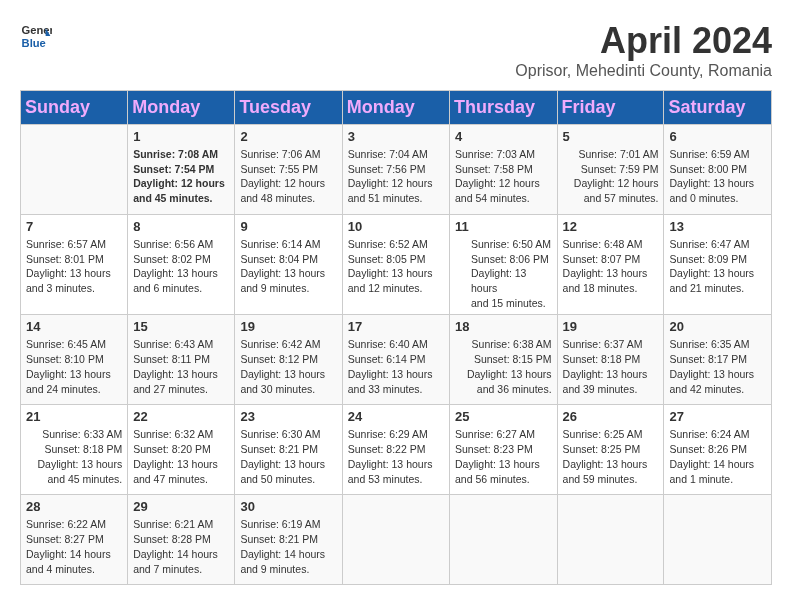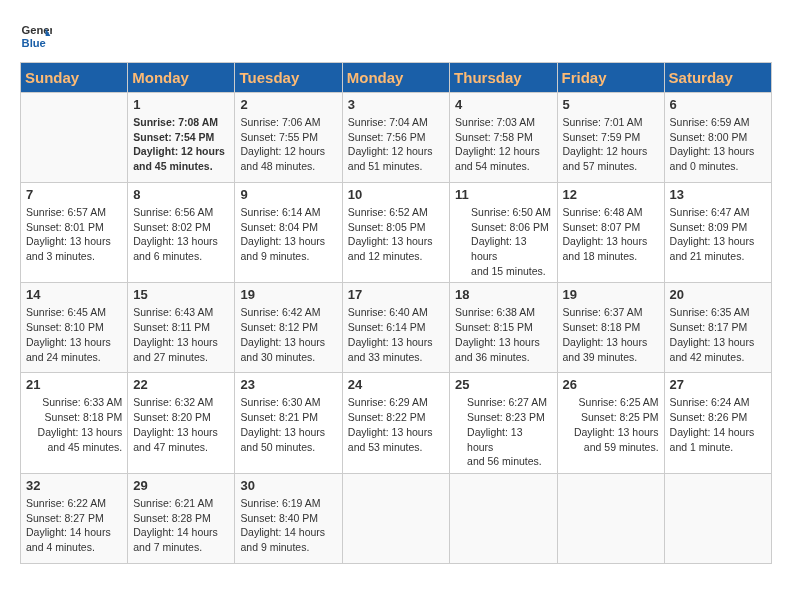--- a/index.html
+++ b/index.html
@@ -37,24 +37,24 @@
       font-size: 16px;
       color: #555;
     }
     table {
       width: 100%;
       border-collapse: collapse;
       font-size: 11px;
     }
     thead tr th {
       background-color: #1a5fa8;
-      color: #fdba74;
+      color: #f0abfc;
       padding: 6px 4px;
       text-align: left;
-      font-size: 15px;
+      font-size: 18px;
       border: 1px solid #ccc;
     }
     tbody tr td {
       border: 1px solid #ccc;
       vertical-align: top;
       padding: 4px 5px;
       height: 90px;
       width: 108px;
     }
     .day-number {
@@ -82,20 +82,24 @@
 </head>
 <body>
 
 <div class="header-area">
   <div class="logo">
     <svg class="logo-icon" viewBox="0 0 40 40">
       <text x="2" y="18" font-size="14" font-weight="bold" fill="#333">General</text>
       <text x="2" y="34" font-size="14" font-weight="bold" fill="#1a5fa8">Blue</text>
       <polygon points="32,10 38,20 32,20" fill="#1a5fa8"></polygon>
     </svg>
+  </div>
+  <div class="title-area">
+    <div class="month-title">April 2024</div>
+    <div class="subtitle">Oprisor, Mehedinti County, Romania</div>
   </div>
 </div>
 
 <table>
   <thead>
     <tr id="days-header">
     <th>Sunday</th>
         <th>Monday</th>
         <th>Tuesday</th>
         <th>Monday</th>
@@ -130,21 +134,21 @@
         </td>
         <td>
           <span class="day-number">4</span>
           <div class="day-info" style="white-space: pre-line;">Sunrise: 7:03 AM
 Sunset: 7:58 PM
 Daylight: 12 hours
 and 54 minutes.</div>
         </td>
         <td>
           <span class="day-number">5</span>
-          <div class="day-info" style="white-space: pre-line;">Sunrise: 7:01 AM
+          <div class="day-info" style="white-space: pre-line; text-align: right;">Sunrise: 7:01 AM
 Sunset: 7:59 PM
 Daylight: 12 hours
 and 57 minutes.</div>
         </td>
         <td>
           <span class="day-number">6</span>
           <div class="day-info" style="white-space: pre-line;">Sunrise: 6:59 AM
 Sunset: 8:00 PM
 Daylight: 13 hours
 and 0 minutes.</div>
@@ -225,21 +229,21 @@
         </td>
         <td>
           <span class="day-number">17</span>
           <div class="day-info" style="white-space: pre-line;">Sunrise: 6:40 AM
 Sunset: 6:14 PM
 Daylight: 13 hours
 and 33 minutes.</div>
         </td>
         <td>
           <span class="day-number">18</span>
-          <div class="day-info" style="white-space: pre-line;">Sunrise: 6:38 AM
+          <div class="day-info" style="white-space: pre-line; text-align: right;">Sunrise: 6:38 AM
 Sunset: 8:15 PM
 Daylight: 13 hours
 and 36 minutes.</div>
         </td>
         <td>
           <span class="day-number">19</span>
           <div class="day-info" style="white-space: pre-line;">Sunrise: 6:37 AM
 Sunset: 8:18 PM
 Daylight: 13 hours
 and 39 minutes.</div>
@@ -276,59 +280,59 @@
         </td>
         <td>
           <span class="day-number">24</span>
           <div class="day-info" style="white-space: pre-line;">Sunrise: 6:29 AM
 Sunset: 8:22 PM
 Daylight: 13 hours
 and 53 minutes.</div>
         </td>
         <td>
           <span class="day-number">25</span>
-          <div class="day-info" style="white-space: pre-line; margin-left: 12px;">Sunrise: 6:27 AM
+          <div class="day-info" style="white-space: pre-line;">Sunrise: 6:27 AM
 Sunset: 8:23 PM
 Daylight: 13 hours
 and 56 minutes.</div>
         </td>
         <td>
           <span class="day-number">26</span>
-          <div class="day-info" style="white-space: pre-line; text-align: right;">Sunrise: 6:25 AM
+          <div class="day-info" style="white-space: pre-line;">Sunrise: 6:25 AM
 Sunset: 8:25 PM
 Daylight: 13 hours
 and 59 minutes.</div>
         </td>
         <td>
           <span class="day-number">27</span>
           <div class="day-info" style="white-space: pre-line;">Sunrise: 6:24 AM
 Sunset: 8:26 PM
 Daylight: 14 hours
 and 1 minute.</div>
         </td>
       </tr>
       <tr>
         <td>
-          <span class="day-number">32</span>
+          <span class="day-number">28</span>
           <div class="day-info" style="white-space: pre-line;">Sunrise: 6:22 AM
 Sunset: 8:27 PM
 Daylight: 14 hours
 and 4 minutes.</div>
         </td>
         <td>
           <span class="day-number">29</span>
           <div class="day-info" style="white-space: pre-line;">Sunrise: 6:21 AM
 Sunset: 8:28 PM
 Daylight: 14 hours
 and 7 minutes.</div>
         </td>
         <td>
           <span class="day-number">30</span>
           <div class="day-info" style="white-space: pre-line;">Sunrise: 6:19 AM
-Sunset: 8:40 PM
+Sunset: 8:21 PM
 Daylight: 14 hours
 and 9 minutes.</div>
         </td>
         <td class="empty-cell"></td>
         <td class="empty-cell"></td>
         <td class="empty-cell"></td>
         <td class="empty-cell"></td>
       </tr>
     </tbody>
 </table>

